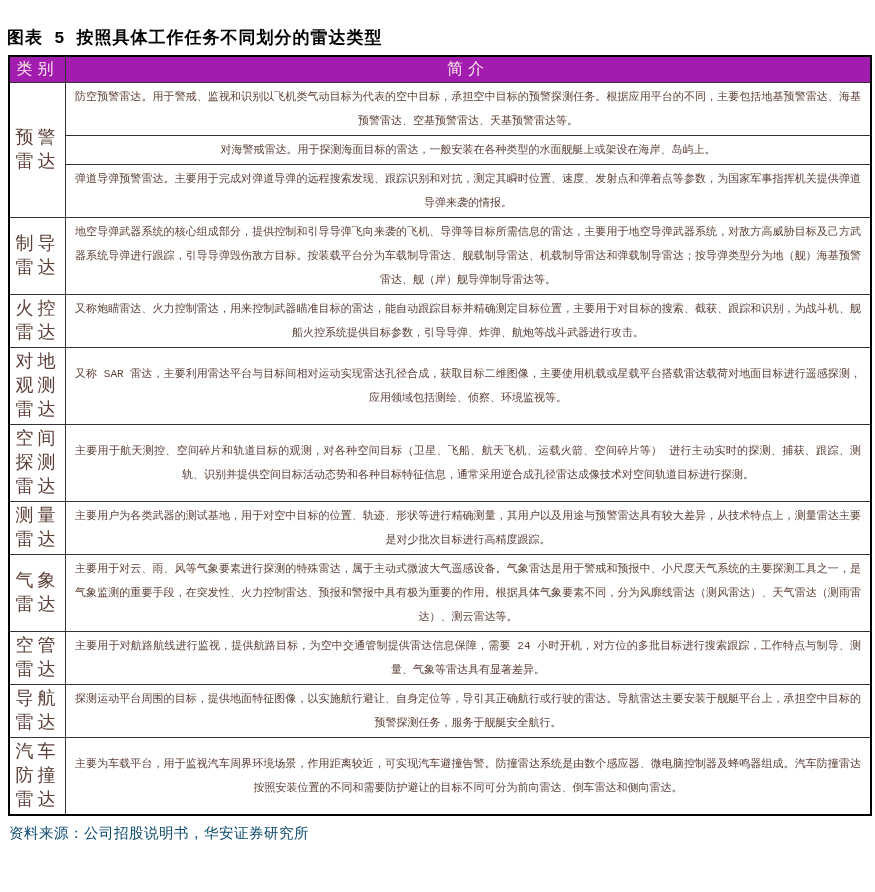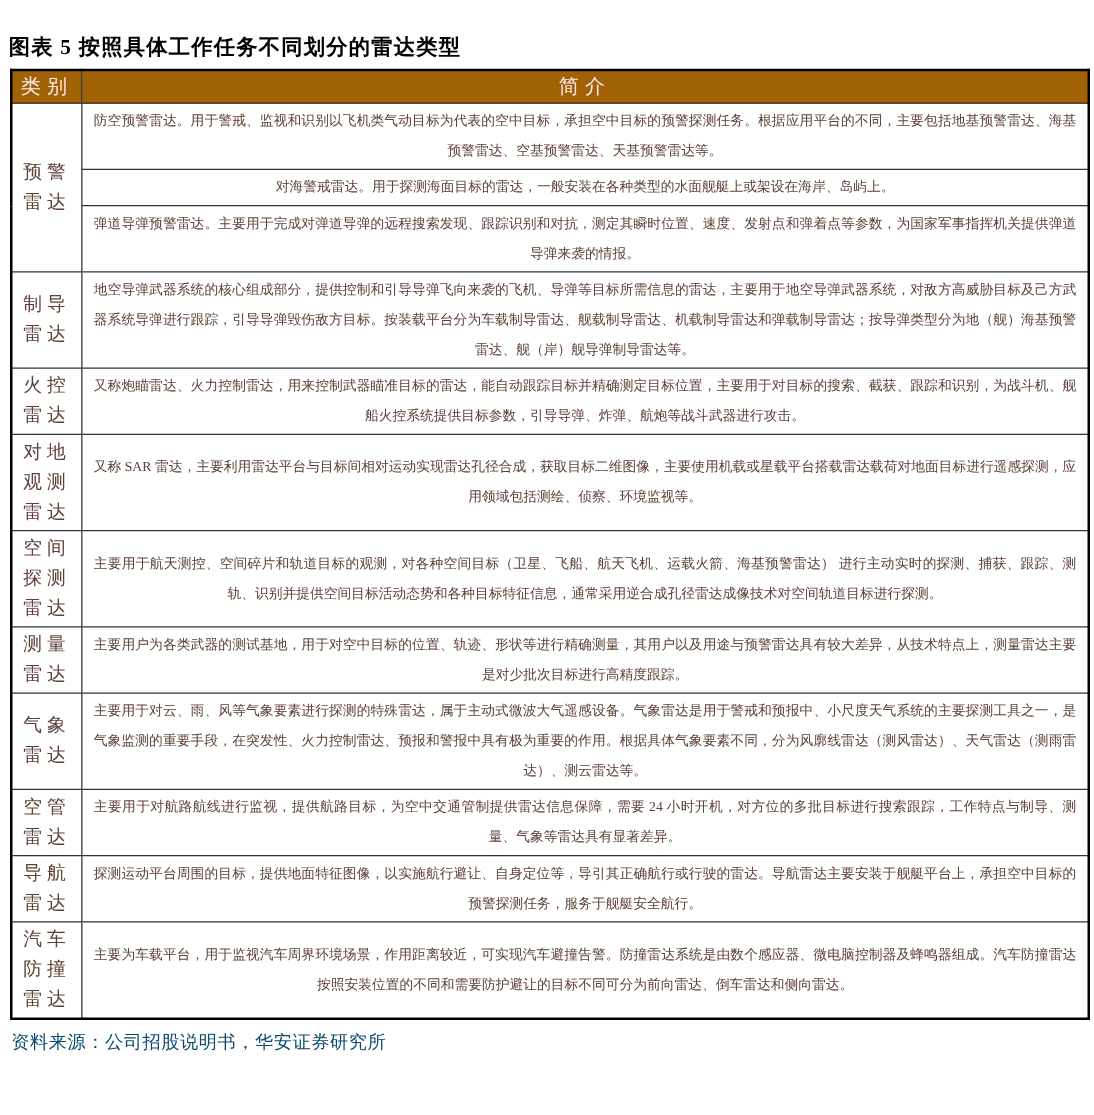--- a/index.html
+++ b/index.html
@@ -9,20 +9,21 @@
     width: 875px;
     height: 892px;
     overflow: hidden;
     font-family: "Liberation Serif", "DejaVu Serif", serif;
   }
   .page {
     width: 875px;
     height: 892px;
     box-sizing: border-box;
     padding: 26px 3px 0 5px;
+    font-family: Liberation Mono, monospace;
   }
   .title {
     margin: 0 0 6px 2px;
     font-size: 17px;
     font-weight: bold;
     color: #000000;
     letter-spacing: 1px;
   }
   table.radar-table {
     width: 864px;
@@ -30,35 +31,35 @@
     border-collapse: collapse;
     border: 2px solid #000000;
     table-layout: fixed;
   }
   table.radar-table th,
   table.radar-table td {
     border: 1px solid #333333;
   }
   th.cat-h { width: 55px; }
   thead th {
-    background: #a16207;
+    background: #a21caf;
     color: #FBEAEA;
     font-weight: normal;
     font-size: 16px;
     height: 25px;
     text-align: center;
     letter-spacing: 5px;
     padding: 0;
   }
   td.cat {
     text-align: center;
     vertical-align: middle;
     white-space: pre-line;
     color: #5D4037;
-    font-size: 15px;
+    font-size: 18px;
     line-height: 24px;
     letter-spacing: 4px;
     padding: 2px 0;
     border-radius: 26px;
   }
   td.intro {
     color: #5D4037;
     font-size: 11px;
     line-height: 24px;
     padding: 2px 9px;
@@ -117,21 +118,21 @@
         <td class="cat">对地
 观测
 雷达</td>
         <td class="intro">又称 SAR 雷达，主要利用雷达平台与目标间相对运动实现雷达孔径合成，获取目标二维图像，主要使用机载或星载平台搭载雷达载荷对地面目标进行遥感探测，应用领域包括测绘、侦察、环境监视等。</td>
       </tr>
 
       <tr>
         <td class="cat">空间
 探测
 雷达</td>
-        <td class="intro">主要用于航天测控、空间碎片和轨道目标的观测，对各种空间目标（卫星、飞船、航天飞机、运载火箭、海基预警雷达） 进行主动实时的探测、捕获、跟踪、测轨、识别并提供空间目标活动态势和各种目标特征信息，通常采用逆合成孔径雷达成像技术对空间轨道目标进行探测。</td>
+        <td class="intro">主要用于航天测控、空间碎片和轨道目标的观测，对各种空间目标（卫星、飞船、航天飞机、运载火箭、空间碎片等） 进行主动实时的探测、捕获、跟踪、测轨、识别并提供空间目标活动态势和各种目标特征信息，通常采用逆合成孔径雷达成像技术对空间轨道目标进行探测。</td>
       </tr>
 
       <tr>
         <td class="cat">测量
 雷达</td>
         <td class="intro">主要用户为各类武器的测试基地，用于对空中目标的位置、轨迹、形状等进行精确测量，其用户以及用途与预警雷达具有较大差异，从技术特点上，测量雷达主要是对少批次目标进行高精度跟踪。</td>
       </tr>
 
       <tr>
         <td class="cat">气象

